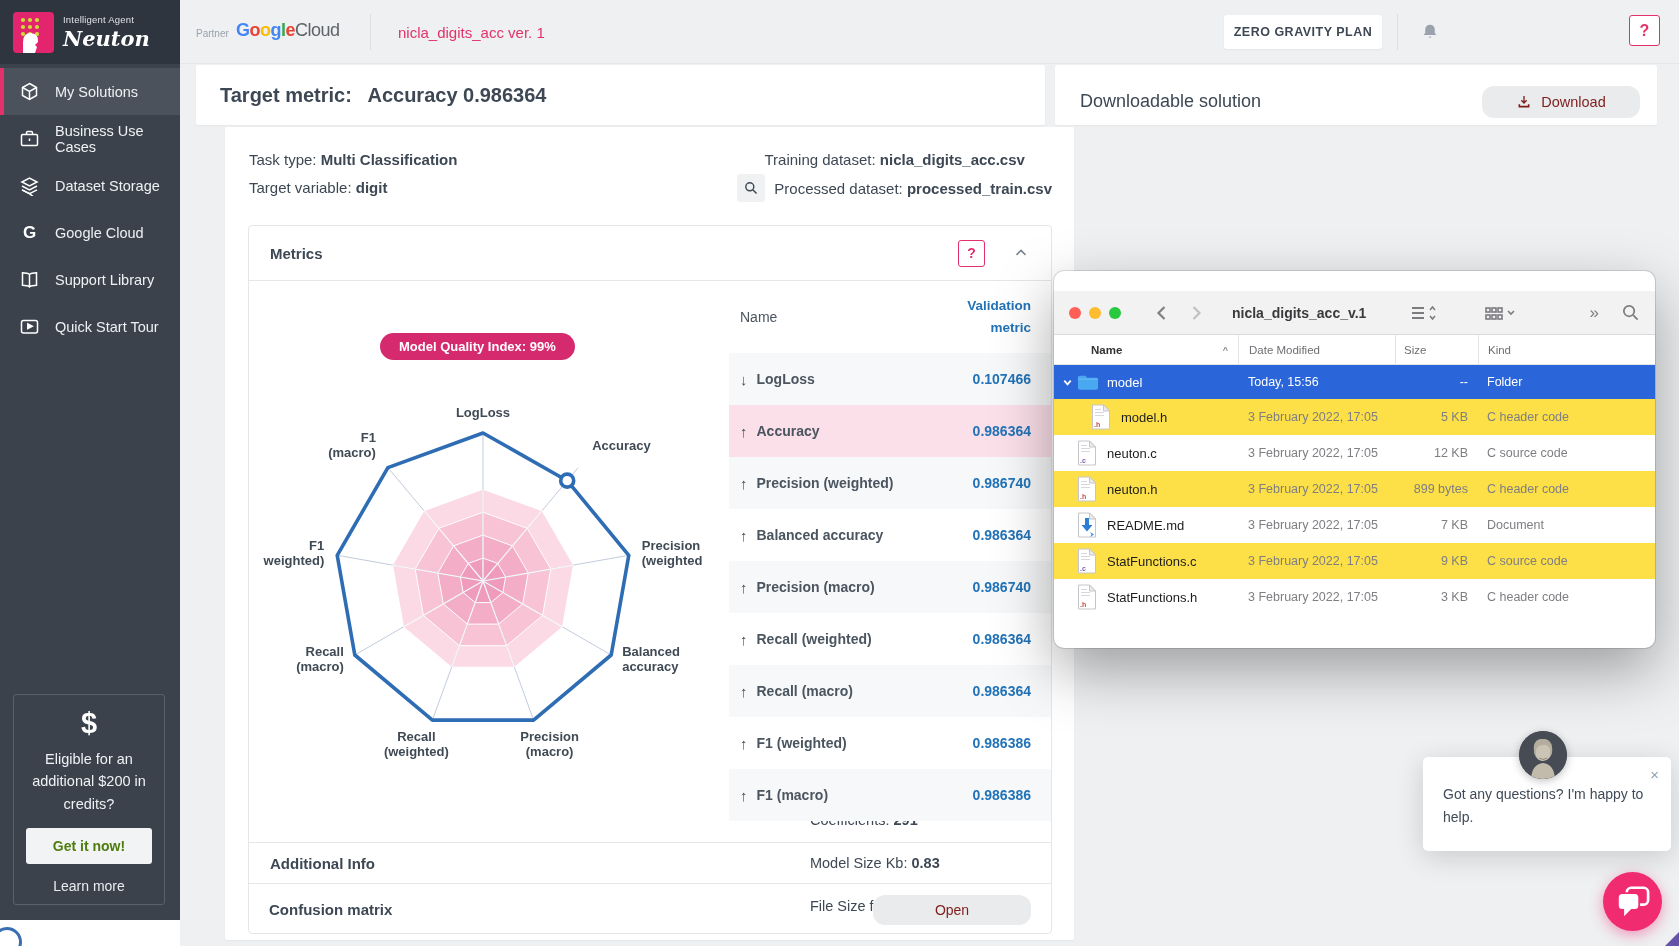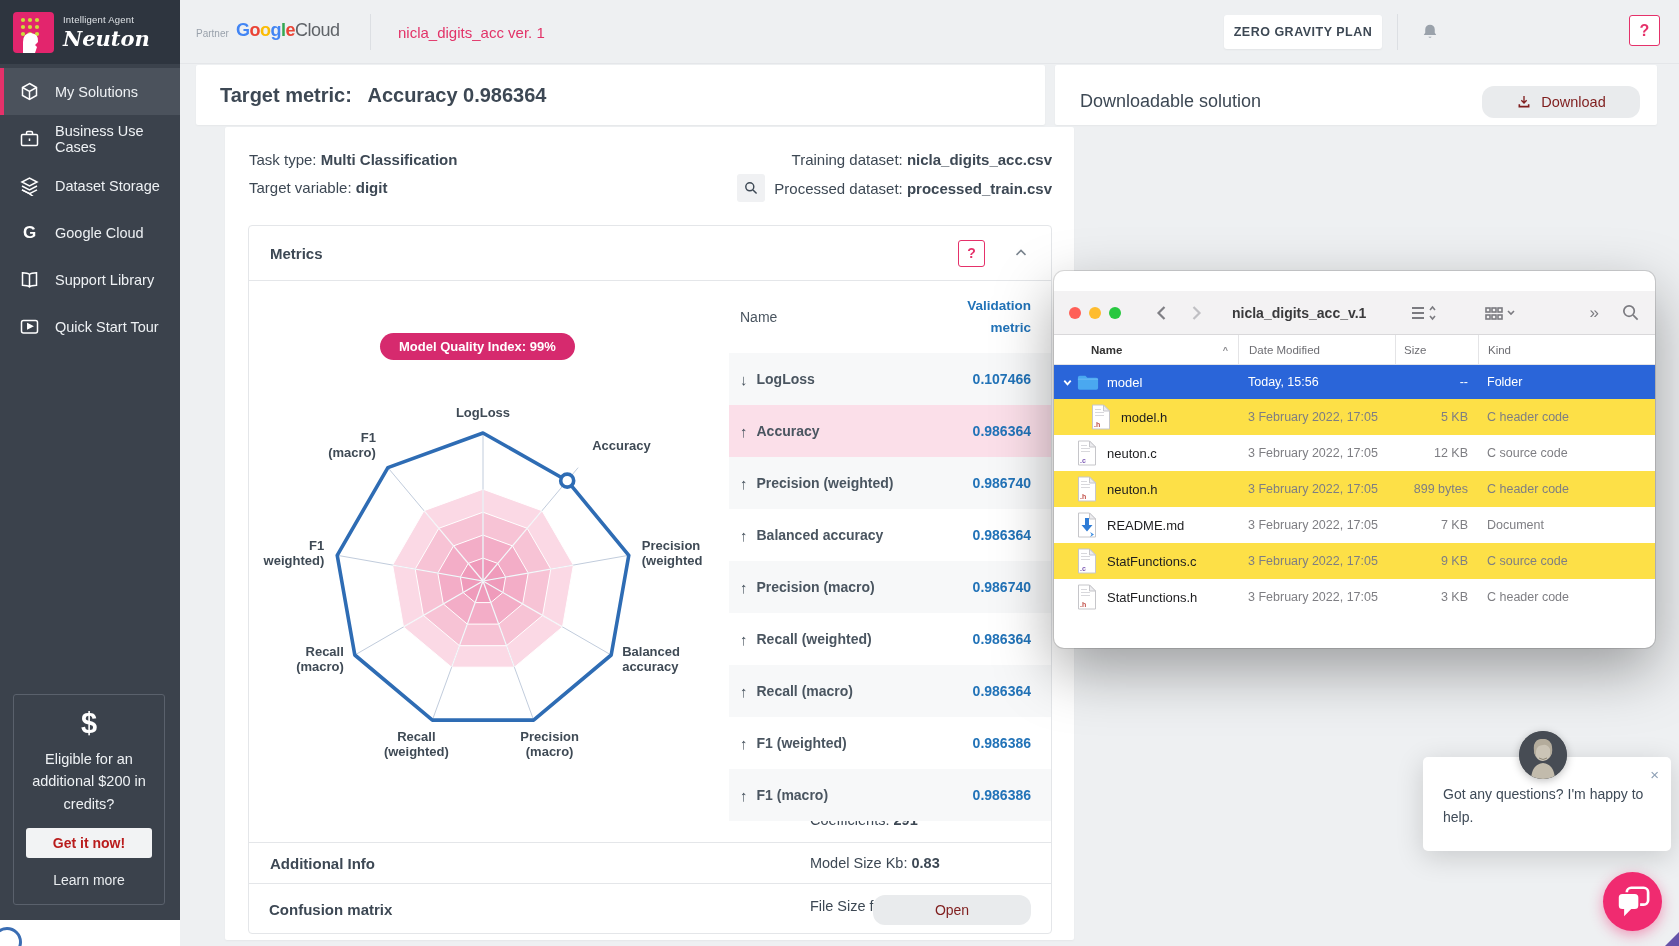--- a/index.html
+++ b/index.html
@@ -15,21 +15,21 @@
   #logo-title { font-family:"DejaVu Serif",serif; font-style:italic; font-weight:700; font-size:21px; margin-top:1px; }
   .side-item { height:47px; display:flex; align-items:center; padding-left:19px; gap:15px; color:#eef1f4; font-size:14.5px; cursor:pointer; position:relative; }
   .side-item.active { background:#4b525c; }
   .side-item.active::before { content:""; position:absolute; left:0; top:0; bottom:0; width:4px; background:#e5316a; }
   .side-item .ic { width:21px; height:21px; flex:none; display:flex; align-items:center; justify-content:center; }
   .side-item svg { width:21px; height:21px; stroke:#fff; fill:none; stroke-width:1.5; }
   #side-menu { padding-top:4px; }
   #credits-box { position:absolute; left:13px; width:152px; top:694px; height:211px; border:1px solid #5a616c; border-radius:3px; text-align:center; color:#eef1f4; }
   #credits-dollar { font-size:29px; font-weight:700; color:#fff; margin-top:12px; }
   #credits-text { font-size:14.5px; line-height:1.55; margin:8px 12px 0; }
-  #credits-btn { display:block; margin:13px auto 0; width:126px; height:30px; background:#f2f3f4; color:#b91c1c; font-weight:700; font-size:14px; border:none; border-radius:3px; cursor:pointer; line-height:30px; }
+  #credits-btn { display:block; margin:13px auto 0; width:126px; height:36px; background:#f2f3f4; color:#4d7c0f; font-weight:700; font-size:14px; border:none; border-radius:3px; cursor:pointer; line-height:30px; }
   #credits-link { display:block; margin-top:14px; font-size:14px; color:#e9ecef; cursor:pointer; }
   #sidebar-bottom { position:absolute; left:0; top:920px; width:180px; height:26px; background:#fff; z-index:5; }
   #blue-arc { position:absolute; left:-8px; top:927px; width:30px; height:30px; border:3px solid #3a6db3; border-radius:50%; z-index:6; background:transparent; }
 
   
   #topbar { position:absolute; left:180px; top:0; right:0; height:64px; background:#eef0f2; border-bottom:1px solid #e4e6e9; z-index:4; }
   #partner-label { position:absolute; left:16px; top:28px; font-size:10px; color:#9aa2ac; }
   #google-logo { position:absolute; left:56px; top:20px; font-size:18px; font-weight:600; letter-spacing:-.5px; }
   #google-logo .cloud { color:#5f6368; font-weight:400; }
   .tb-divider { position:absolute; top:14px; width:1px; height:36px; background:#dcdfe3; }
@@ -42,21 +42,21 @@
   
   .card { position:absolute; background:#fff; border-radius:2px; box-shadow:0 1px 2px rgba(0,0,0,.04); }
   #card-title { left:196px; top:65px; width:849px; height:60px; display:flex; align-items:center; padding-left:24px; }
   #target-metric { font-size:20px; font-weight:600; }
   #target-metric .val { margin-left:10px; }
   #card-main { left:196px; top:127px; width:849px; height:813px;margin-left:29px; }
   .info-line { font-size:15px; color:#3d4854; }
   .info-line b { font-weight:700; }
   #info-left { position:absolute; left:24px; top:24px; }
   #info-left .info-line + .info-line { margin-top:11px; }
-  #info-right { position:absolute; right:22px; top:24px; text-align:right; }
+  #info-right { position:absolute; right:22px; top:24px; text-align:center; }
   #proc-row { margin-top:6px; display:flex; align-items:center; justify-content:flex-end; gap:9px; }
   #search-btn { width:28px; height:28px; background:#f0f1f3; border:none; border-radius:3px; display:flex; align-items:center; justify-content:center; cursor:pointer; color:#3d4854; }
 
   #metrics-panel { position:absolute; left:23px; right:22px; top:98px; height:709px; border:1px solid #e4e6e9; border-radius:4px; }
   #mp-header { height:55px; border-bottom:1px solid #e4e6e9; display:flex; align-items:center; padding:0 21px; }
   #mp-title { font-size:15px; font-weight:600; }
   #mp-help { width:27px; height:27px; margin-left:auto; font-size:14px; }
   #mp-collapse { margin-left:27px; color:#7a848e; cursor:pointer; width:18px; height:18px; }
   #mp-body { position:relative; height:561px; }
   #mqi-badge { position:absolute; left:131px; top:52px; background:#d62a6e; color:#fff; font-size:13px; font-weight:700; padding:6px 19px; border-radius:15px; white-space:nowrap; }

